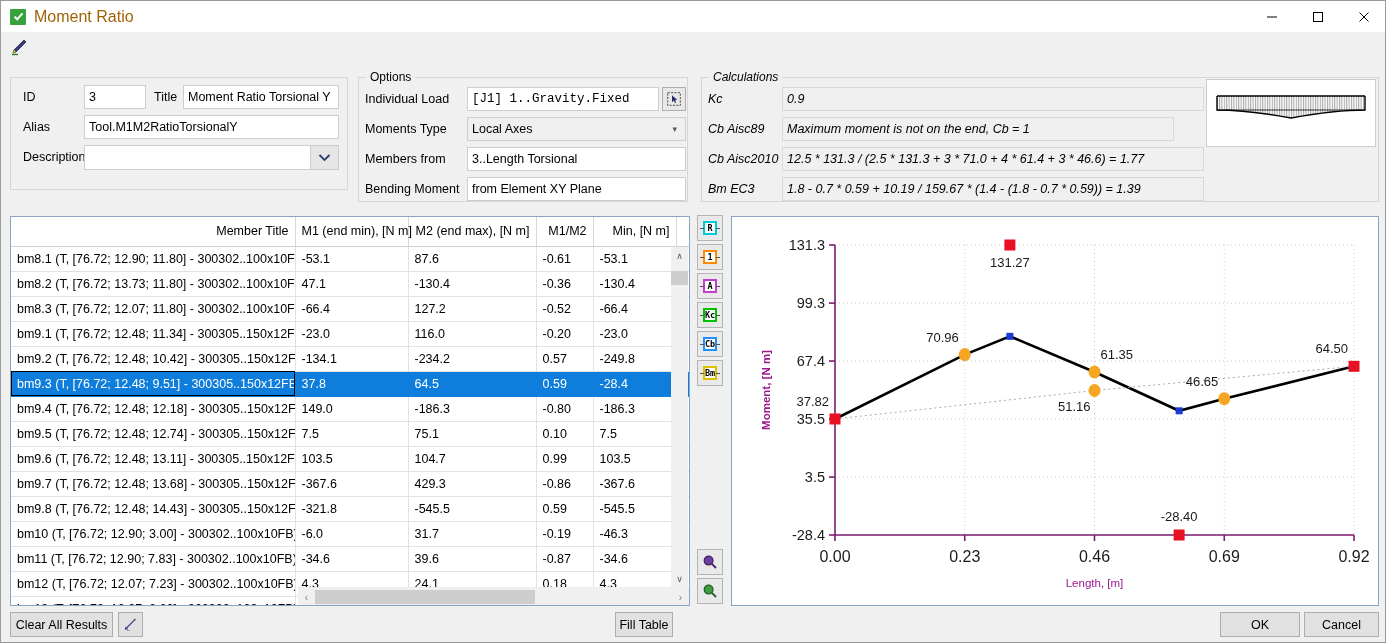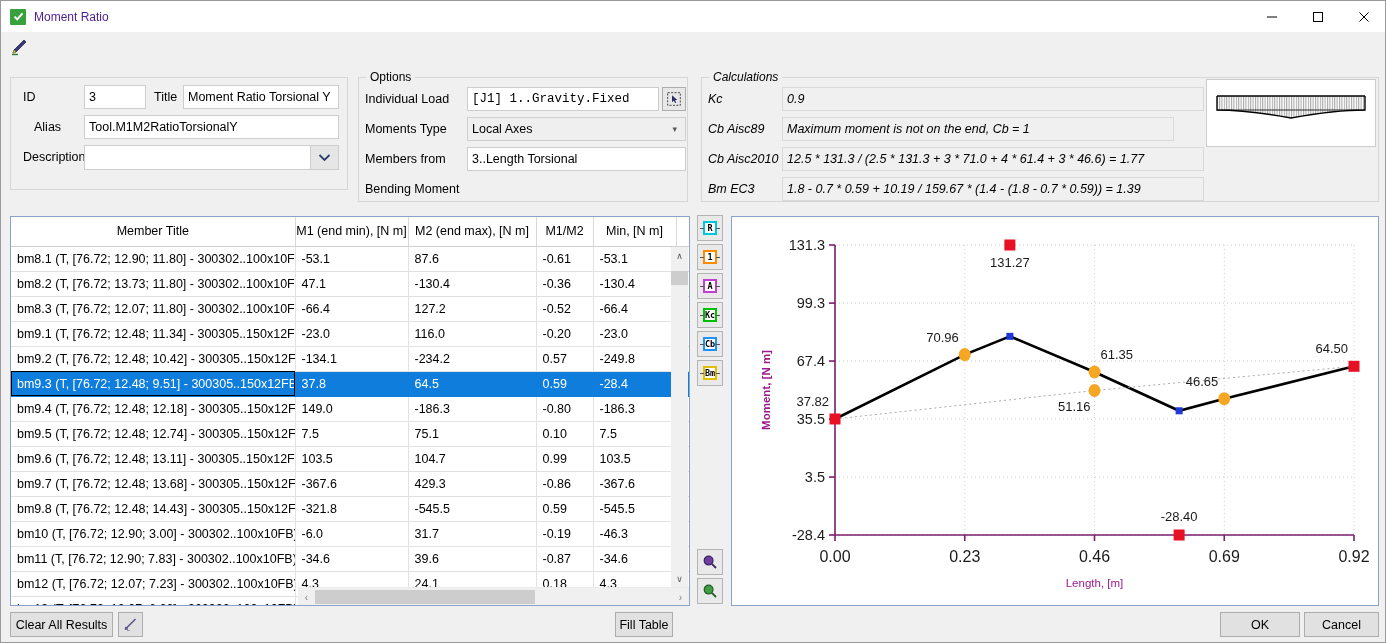--- a/index.html
+++ b/index.html
@@ -23,21 +23,21 @@
     position: absolute; left: 0; top: 0; width: 1386px; height: 31px;
     background: #ffffff;
     display: flex; align-items: center;
   }
   .title-icon {
     width: 16px; height: 16px; margin-left: 9px; margin-right: 8px;
     background: #38a13c; border-radius: 1px;
     display: flex; align-items: center; justify-content: center;
     color: #ffffff; font-size: 12px; line-height: 1; font-weight: bold;
   }
-  .title-text { font-size: 12px; color: #4c1d95; }
+  .title-text { font-size: 16px; color: #a16207; }
   .win-btns { position: absolute; right: 0; top: 0; display: flex; height: 31px; }
   .win-btn {
     width: 46px; height: 31px; display: flex; align-items: center; justify-content: center;
     font-size: 12px; color: #000; background: transparent;
   }
   .win-btn svg { display: block; }
 
   
   .toolstrip {
     position: absolute; left: 0; top: 31px; width: 1386px; height: 30px;
@@ -89,22 +89,22 @@
   }
 
   
   #table-wrap {
     position: absolute; left: 9px; top: 215px; width: 680px; height: 390px;
     background: #ffffff; border: 1px solid #8aa4c8; overflow: hidden;
   }
   table.grid { border-collapse: collapse; width: 100%; table-layout: fixed; }
   table.grid th {
     background: #ffffff; border-right: 1px solid #d8d8d8; border-bottom: 1px solid #d0d0d0;
-    font-size: 12.5px; font-weight: normal; color: #000; text-align: center;
-    padding: 0 0; height: 29px; vertical-align: middle; white-space: nowrap;
+    font-size: 12.5px; font-weight: normal; color: #000; text-align: right;
+    padding: 0 6px; height: 29px; vertical-align: middle; white-space: nowrap;
   }
   table.grid td {
     border-right: 1px solid #e2e2e2; border-bottom: 1px solid #e2e2e2;
     font-size: 12.5px; color: #000; padding: 0 6px; height: 25px;
     white-space: nowrap; overflow: hidden;
   }
   tr.sel td { background: #0f7ddb; color: #ffffff; border-right-color: #0f7ddb; border-bottom-color: #0f7ddb; }
   tr.sel td:first-child { outline: 1px solid #000; outline-offset: -1px; }
 
   .col-a { width: 284px; }
@@ -217,21 +217,21 @@
   <div class="group" id="grp-id">
     <span class="lbl" style="left:12px; top:12px;">ID</span>
     <div class="fld" style="left:73px; top:7px; width:62px; height:24px;">
       <span>3</span>
     </div>
     <span class="lbl" style="left:143px; top:12px;">Title</span>
     <div class="fld" style="left:172px; top:7px; width:156px; height:24px;text-align:right;">
       <span>Moment Ratio Torsional Y</span>
     </div>
 
-    <span class="lbl" style="left:12px; top:42px;margin-left:11px;">Alias</span>
+    <span class="lbl" style="left:12px; top:42px;">Alias</span>
     <div class="fld" style="left:73px; top:37px; width:255px; height:24px;">
       <span>Tool.M1M2RatioTorsionalY</span>
     </div>
 
     <span class="lbl" style="left:12px; top:72px;">Description</span>
     <div class="fld" style="left:73px; top:67px; width:255px; height:25px;">
       <span placeholder=""></span>
       <span class="combo-arrow">
         <svg width="13" height="9" viewBox="0 0 13 9">
             <path d="M1.5 2 L6.5 7 L11.5 2" fill="none" stroke="#2a3f6b" stroke-width="1.8"></path>
@@ -259,20 +259,23 @@
       <span>Local Axes</span>
       <span class="chev-small" style="position:absolute; right:8px;">▾</span>
     </div>
 
     <span class="lbl" style="left:6px; top:74px;">Members from</span>
     <div class="fld" style="left:108px; top:69px; width:219px; height:24px;">
       <span>3..Length Torsional</span>
     </div>
 
     <span class="lbl" style="left:6px; top:104px;">Bending Moment</span>
+    <div class="fld" style="left:108px; top:99px; width:219px; height:24px;">
+      <span>from Element XY Plane</span>
+    </div>
   </div>
 
   <div class="group" id="grp-calc">
     <span class="group-title">Calculations</span>
 
     <span class="lbl" style="left:6px; top:14px;">Kc</span>
     <div class="fld ro" style="left:80px; top:9px; width:422px; height:24px;">
       <span>0.9</span>
     </div>
 

